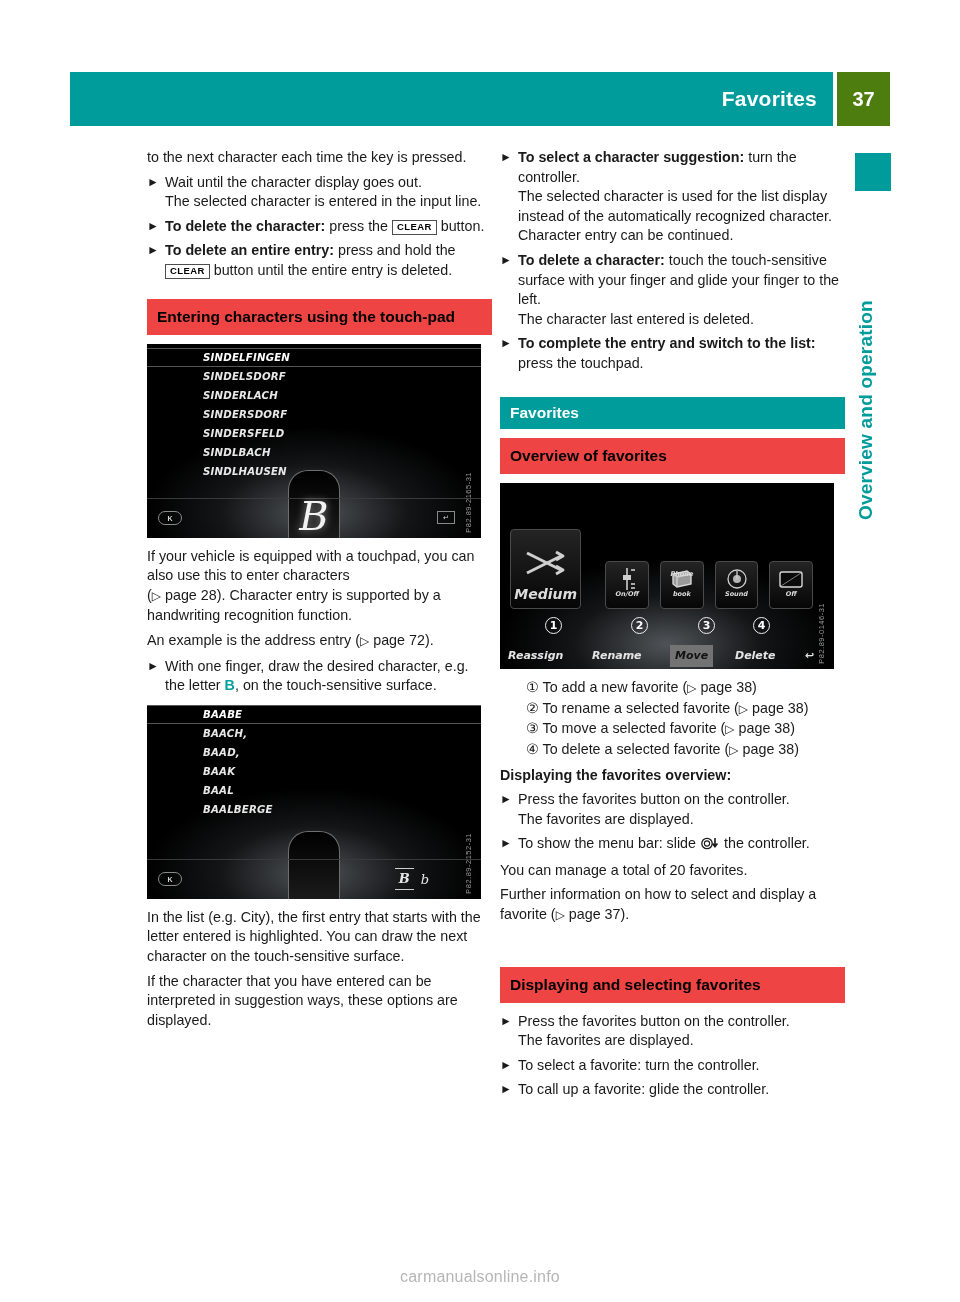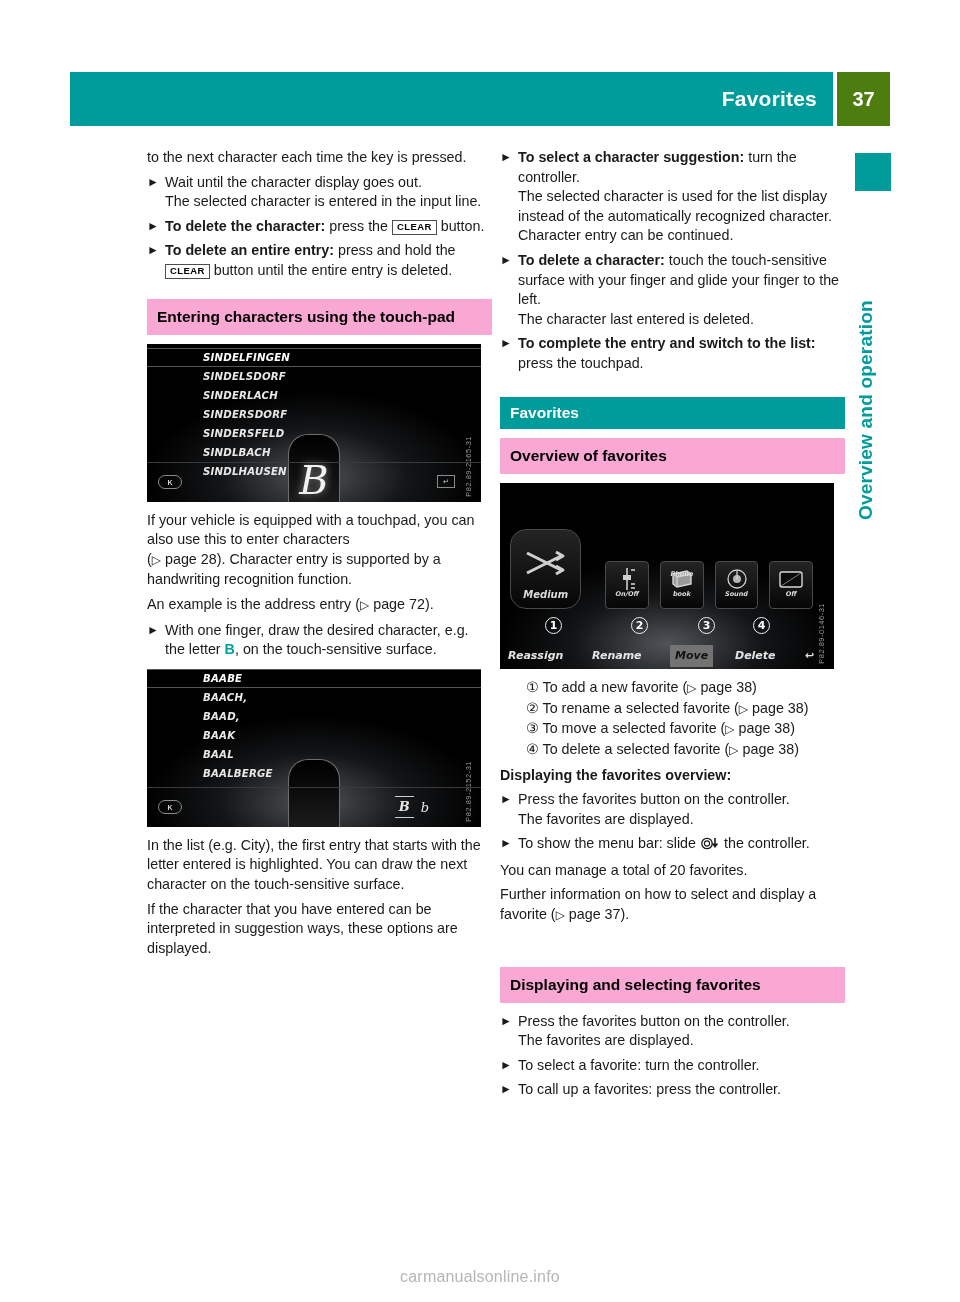--- a/index.html
+++ b/index.html
@@ -142,36 +142,36 @@
 
   
   .h-teal {
     background: #009b9b;
     color: #ffffff;
     font-size: 15.5px;
     font-weight: bold;
     padding: 6px 10px 7px 10px;
   }
   .h-gray {
-    background: #f9a8d4;
+    background: #ef4444;
     color: #000000;
     font-size: 15.5px;
     font-weight: bold;
     padding: 6px 26px 7px 10px;
     line-height: 23px;
   }
 
   
   .figure {
     position: relative;
     width: 334px;
     background: #000;
     overflow: hidden;
   }
-  .fig-list { height: 158px; }
+  .fig-list { height: 194px; }
   .fig-fav  { height: 186px; }
 
   .glow {
     position: absolute;
     left: 50%;
     bottom: -60px;
     width: 330px;
     height: 170px;
     transform: translateX(-50%);
     background: radial-gradient(ellipse at center, rgba(190,200,210,0.42) 0%, rgba(120,130,140,0.16) 40%, rgba(0,0,0,0) 72%);
@@ -309,22 +309,21 @@
     color: #dcdcdc;
     font-family: "DejaVu Sans", sans-serif;
     font-style: italic;
     font-weight: bold;
     text-align: center;
     position: relative;
   }
   .tile-big {
     width: 82px; height: 80px;
     margin-right: 24px;
-    font-size: 10px;
-    border-radius: 16px;
+    font-size: 14px;
   }
   .tile-sm {
     width: 50px; height: 48px;
     margin-right: 11px;
     font-size: 6.5px;
   }
   .tile-label {
     position: absolute;
     left: 0; right: 0;
     bottom: 4px;
@@ -695,18 +694,18 @@
 
   <div class="step">
     <span class="marker">►</span>
     <span>To select a favorite: turn the controller.</span>
   </div>
 
   <div class="gap-sm"></div>
 
   <div class="step">
     <span class="marker">►</span>
-    <span>To call up a favorites: press the controller.</span>
+    <span>To call up a favorite: glide the controller.</span>
   </div>
 
 </div>
 
 <div class="watermark">carmanualsonline.info</div>
 
 </body></html>

